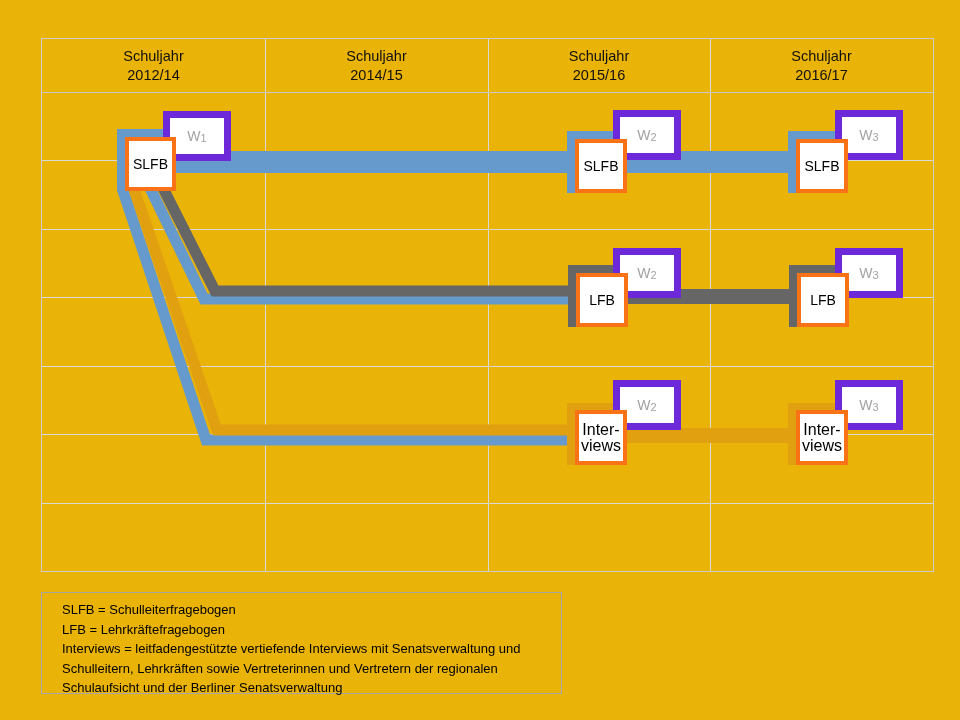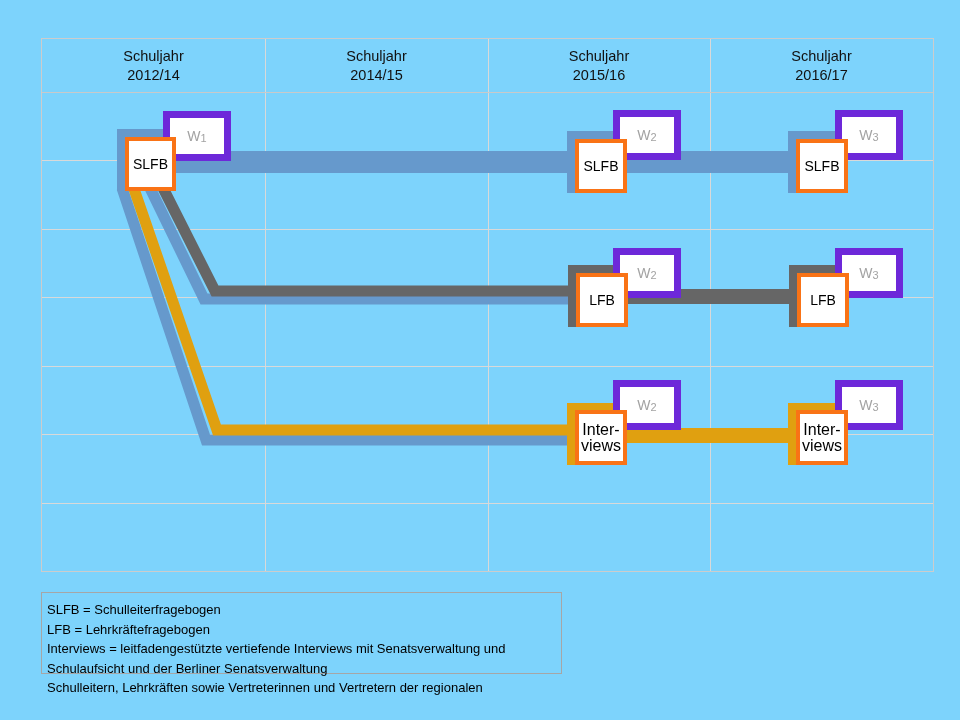--- a/index.html
+++ b/index.html
@@ -1,17 +1,17 @@
 <!DOCTYPE html>
 <html><head>
 <meta charset="utf-8">
 <style>
   html,body{margin:0;padding:0;background:#ffffff;}
   .canvas{
-    position:relative;width:960px;height:720px;background:#7dd3fc;overflow:hidden;
+    position:relative;width:960px;height:720px;background:#eab308;overflow:hidden;
     font-family:"Liberation Sans",sans-serif;color:#1a1a1a;
   }
   
   .grid{position:absolute;left:41px;top:38px;width:891px;height:532px;border:1px solid #cccccc;}
   .vline{position:absolute;top:0;bottom:0;width:1px;background:#d9d9d9;}
   .hline{position:absolute;left:0;right:0;height:1px;background:#d9d9d9;}
   .hline.header{background:#c9c9c9;}
   .hcell{
     position:absolute;top:0;height:53px;display:flex;flex-direction:column;
     align-items:center;justify-content:center;font-size:14.5px;line-height:19px;color:#111;
@@ -31,22 +31,22 @@
   .node-inner span{display:block;text-align:center;}
   .node-inner.two span{font-size:16px;line-height:16px;}
   
   .wave{
     position:absolute;width:54px;height:36px;background:#ffffff;border:7px solid #6d28d9;
     display:flex;align-items:center;justify-content:center;color:#a3a3a3;font-size:14px;
   }
   .wave .wsub{font-size:11px;vertical-align:-1px;}
   
   .legend{
-    position:absolute;left:41px;top:592px;width:521px;height:82px;
-    border:1px solid #a6a6a6;padding:7px 5px;box-sizing:border-box;
+    position:absolute;left:41px;top:592px;width:521px;height:102px;
+    border:1px solid #a6a6a6;padding:7px 20px;box-sizing:border-box;
     font-size:13px;line-height:19.5px;color:#000;
   }
   .legend div{white-space:nowrap;overflow:hidden;}
 </style>
 </head>
 <body>
 
 <div class="canvas">
 
   <div class="grid">
@@ -144,17 +144,17 @@
   </div>
   <div class="node-inner two" style="left:796px;top:410px;width:44px;height:47px">
     <span>Inter-</span>
     <span>views</span>
   </div>
 
   <div class="legend">
     <div>SLFB = Schulleiterfragebogen</div>
     <div>LFB = Lehrkräftefragebogen</div>
     <div>Interviews = leitfadengestützte vertiefende Interviews mit Senatsverwaltung und</div>
+    <div>Schulleitern, Lehrkräften sowie Vertreterinnen und Vertretern der regionalen</div>
     <div>Schulaufsicht und der Berliner Senatsverwaltung</div>
-    <div>Schulleitern, Lehrkräften sowie Vertreterinnen und Vertretern der regionalen</div>
   </div>
 
 </div>
 
 </body></html>

